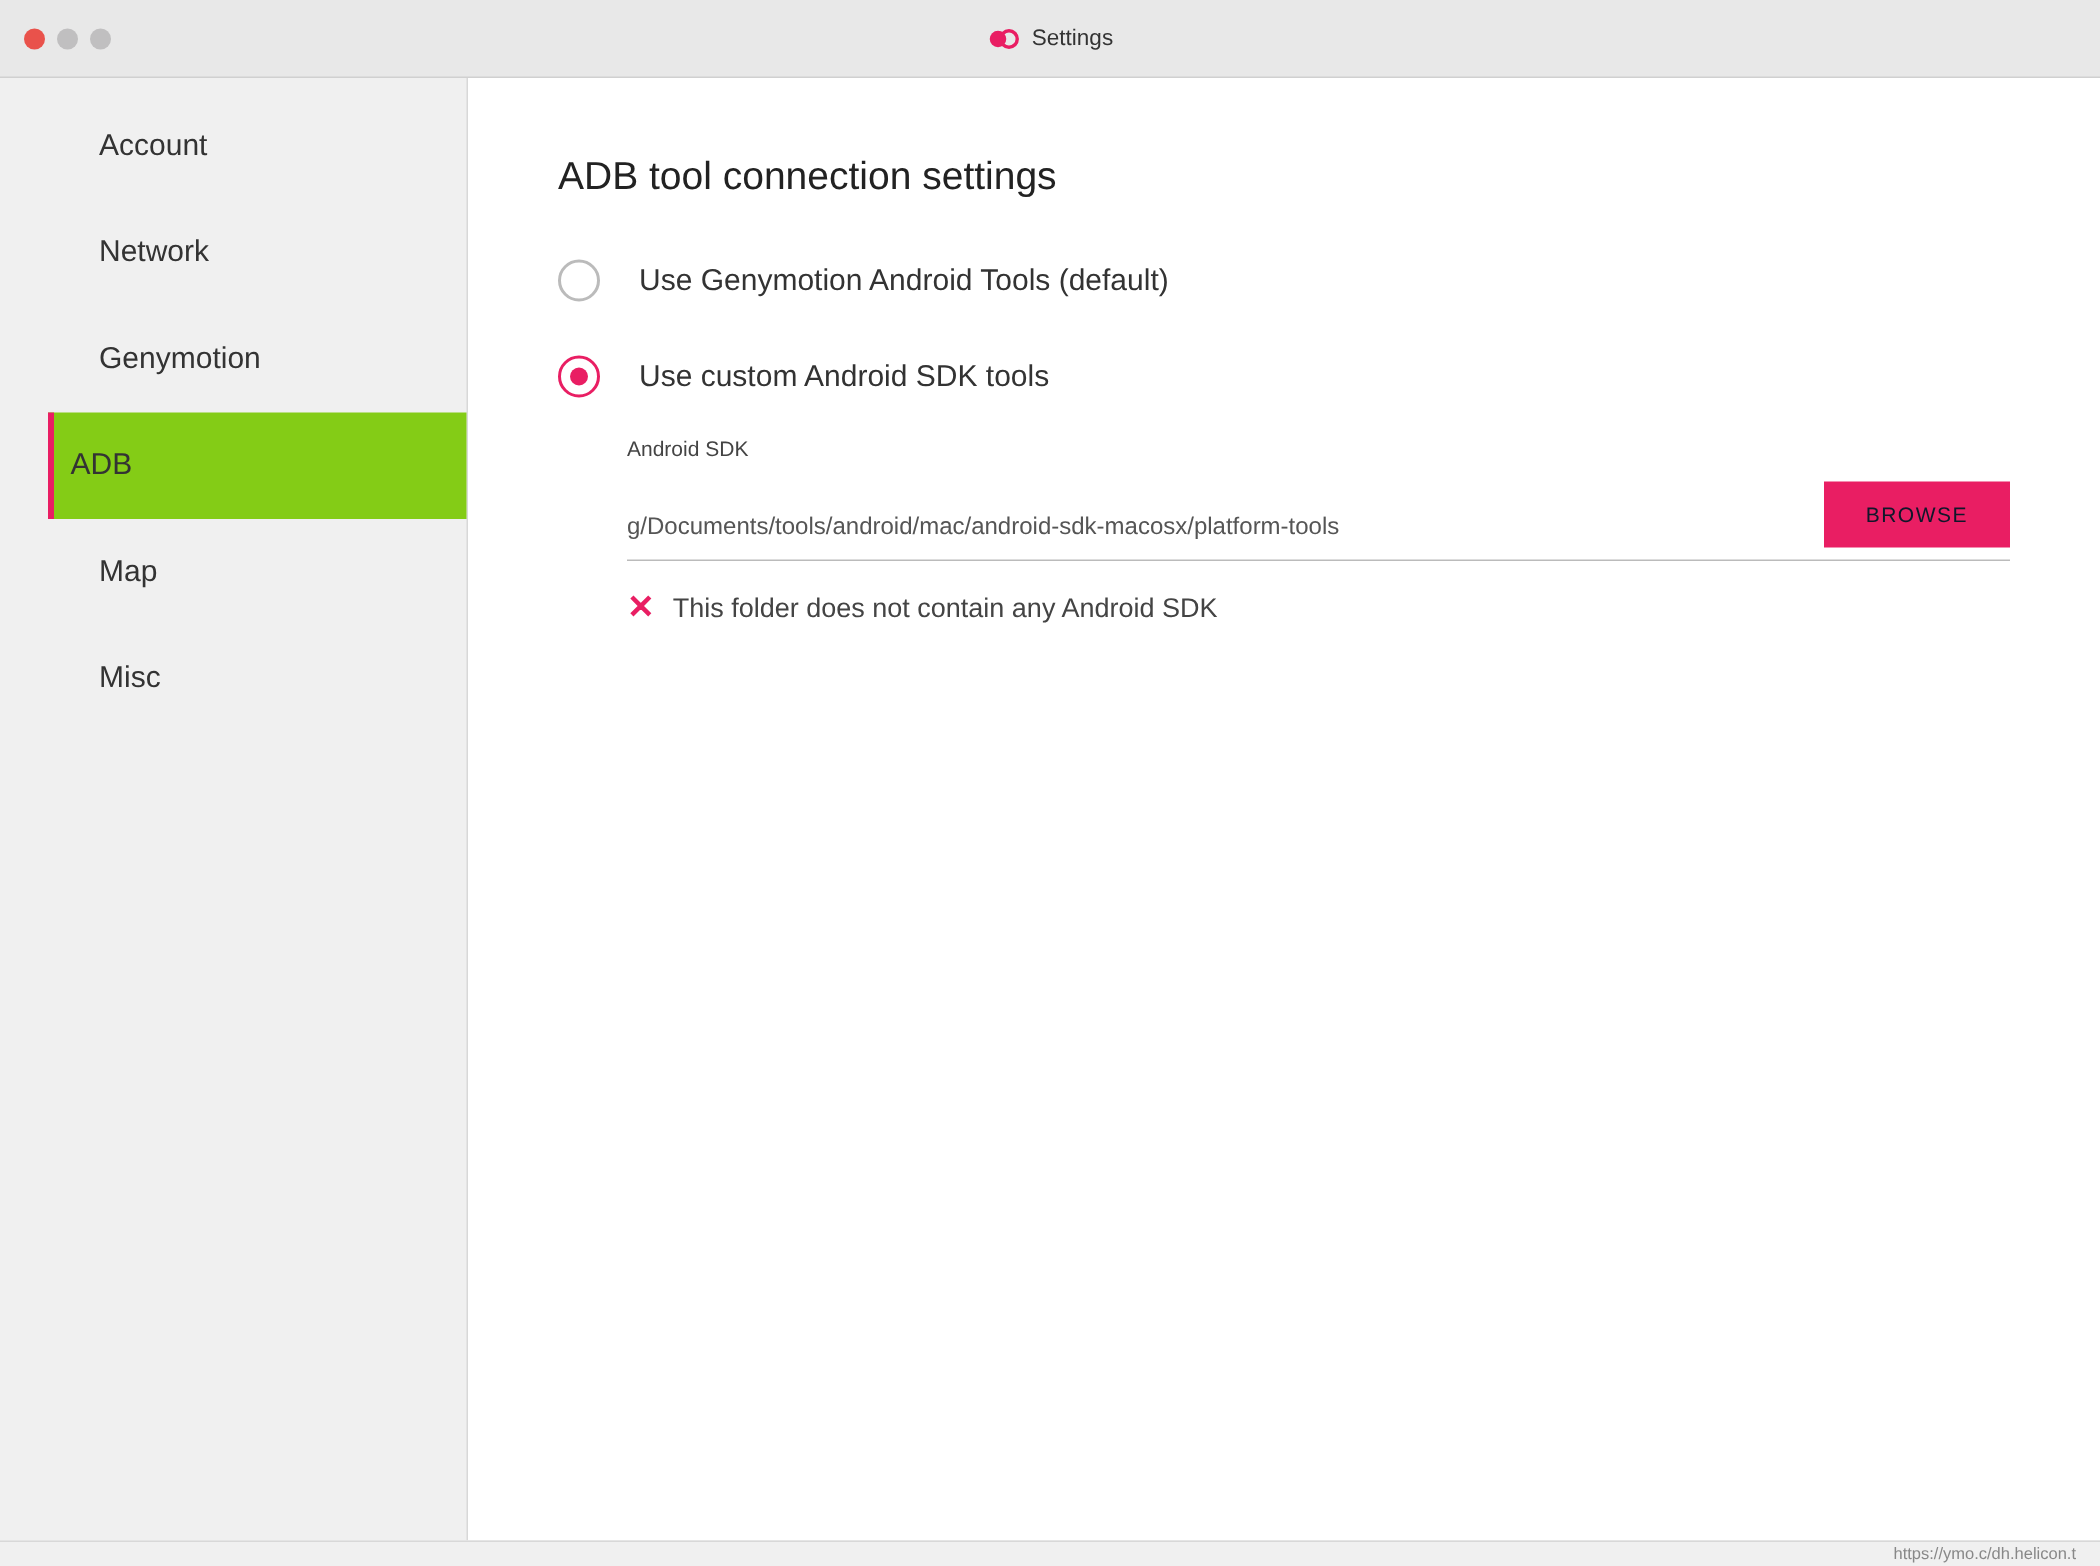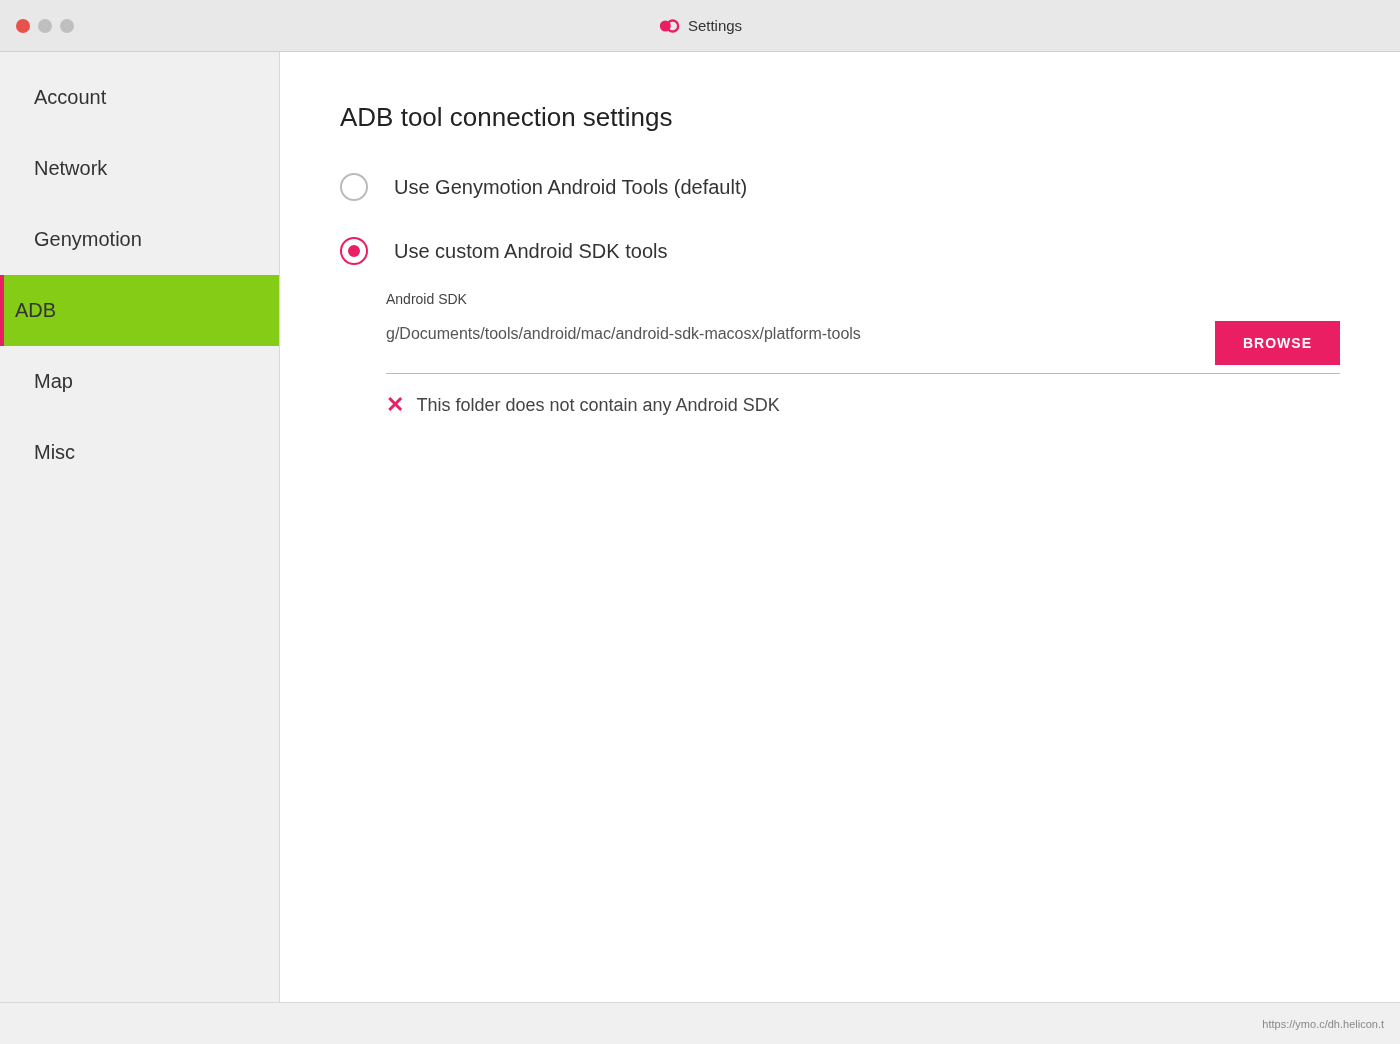--- a/index.html
+++ b/index.html
@@ -81,20 +81,21 @@
 
     
     .sidebar {
       width: 280px;
       background: #f0f0f0;
       border-right: 1px solid #d8d8d8;
       flex-shrink: 0;
       display: flex;
       flex-direction: column;
       padding-top: 10px;
+      margin-left: 32px;
     }
 
     .sidebar-item {
       padding: 24px 30px;
       font-size: 20px;
       color: #333;
       cursor: pointer;
       position: relative;
       border-left: 4px solid transparent;
     }
@@ -165,44 +166,44 @@
     }
 
     .sdk-label {
       font-size: 14px;
       color: #444;
       margin-bottom: 14px;
     }
 
     .sdk-input-row {
       display: flex;
-      align-items: flex-start;
+      align-items: flex-end;
       gap: 0;
       border-bottom: 1px solid #bbb;
       margin-bottom: 18px;
       padding-bottom: 8px;
     }
 
     .sdk-input {
       flex: 1;
       border: none;
       outline: none;
       font-size: 16px;
       color: #555;
       background: transparent;
       padding: 4px 0;
     }
 
     .browse-button {
       background: #e91e63;
-      color: #ffffff;
+      color: #0f172a;
       border: none;
       padding: 14px 28px;
       font-size: 14px;
-      font-weight: 700;
+      font-weight: 400;
       letter-spacing: 1px;
       cursor: pointer;
       flex-shrink: 0;
       margin-left: 10px;
     }
 
     
     .error-message {
       display: flex;
       align-items: center;
@@ -213,21 +214,21 @@
     }
 
     .error-icon {
       color: #e91e63;
       font-size: 22px;
       font-weight: bold;
     }
 
     
     .status-bar {
-      height: 42px;
+      height: 17px;
       background: #f0f0f0;
       border-top: 1px solid #d8d8d8;
       display: flex;
       align-items: center;
       justify-content: flex-end;
       padding: 0 16px;
       flex-shrink: 0;
     }
 
     .status-url {

